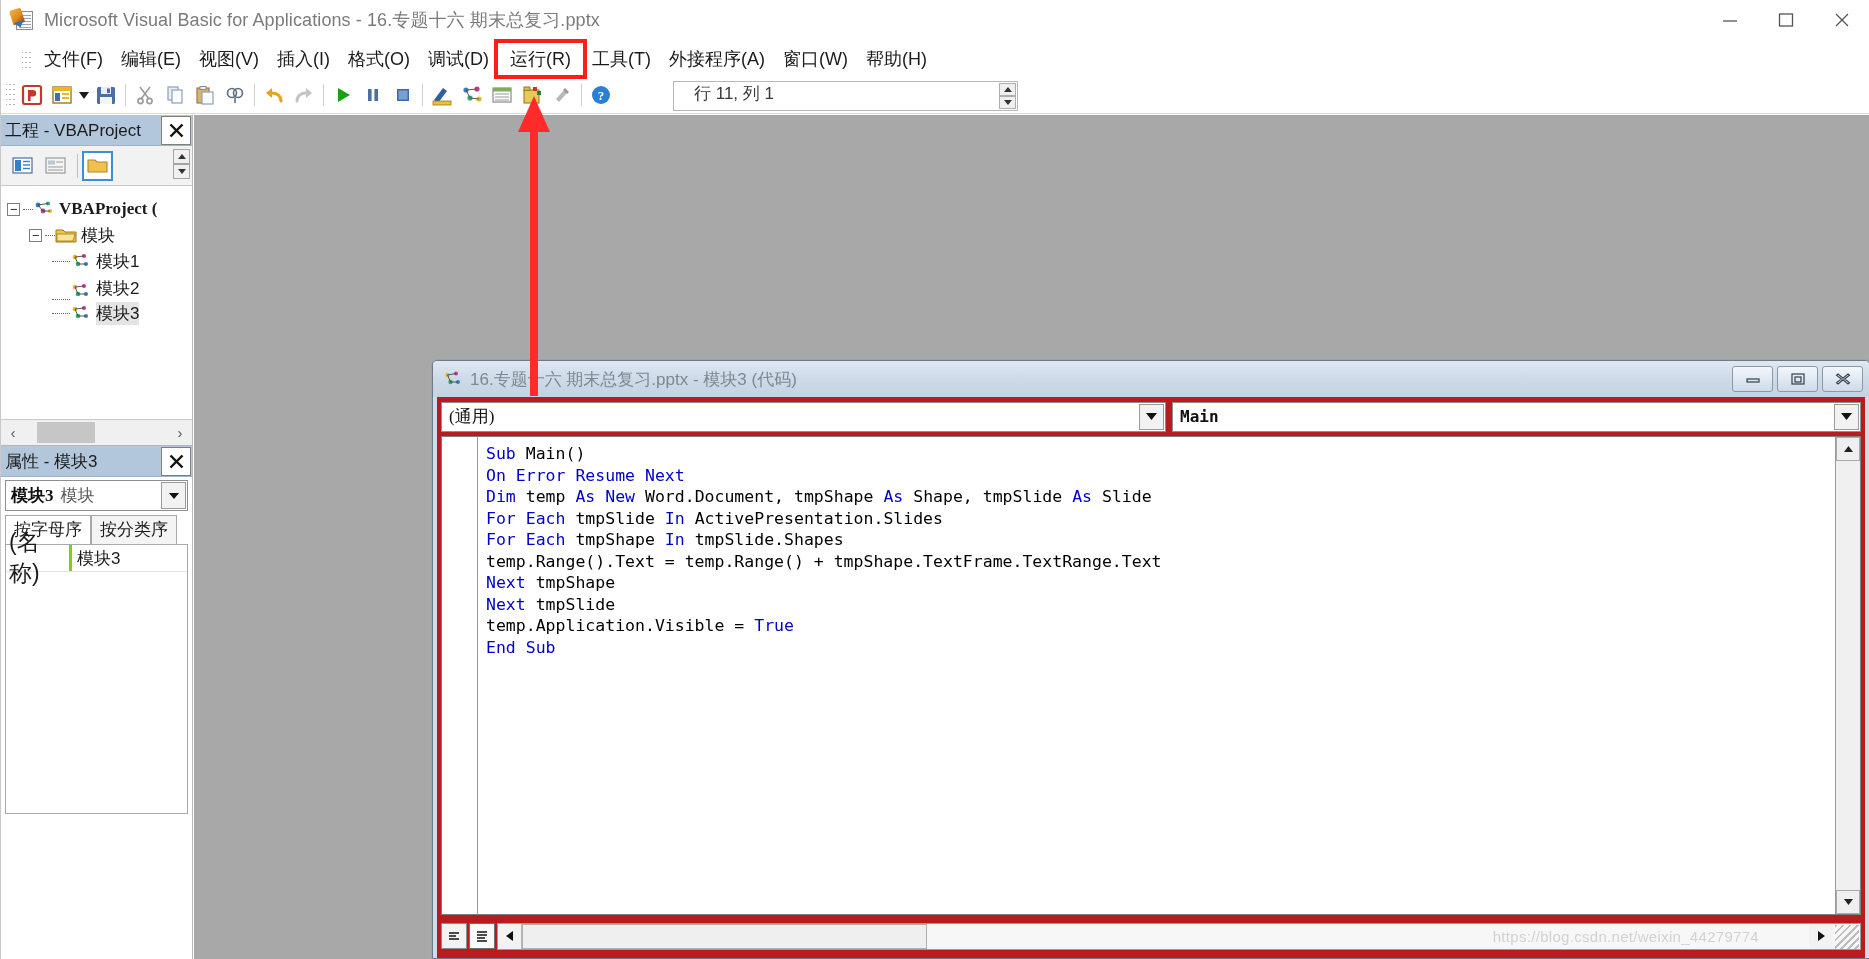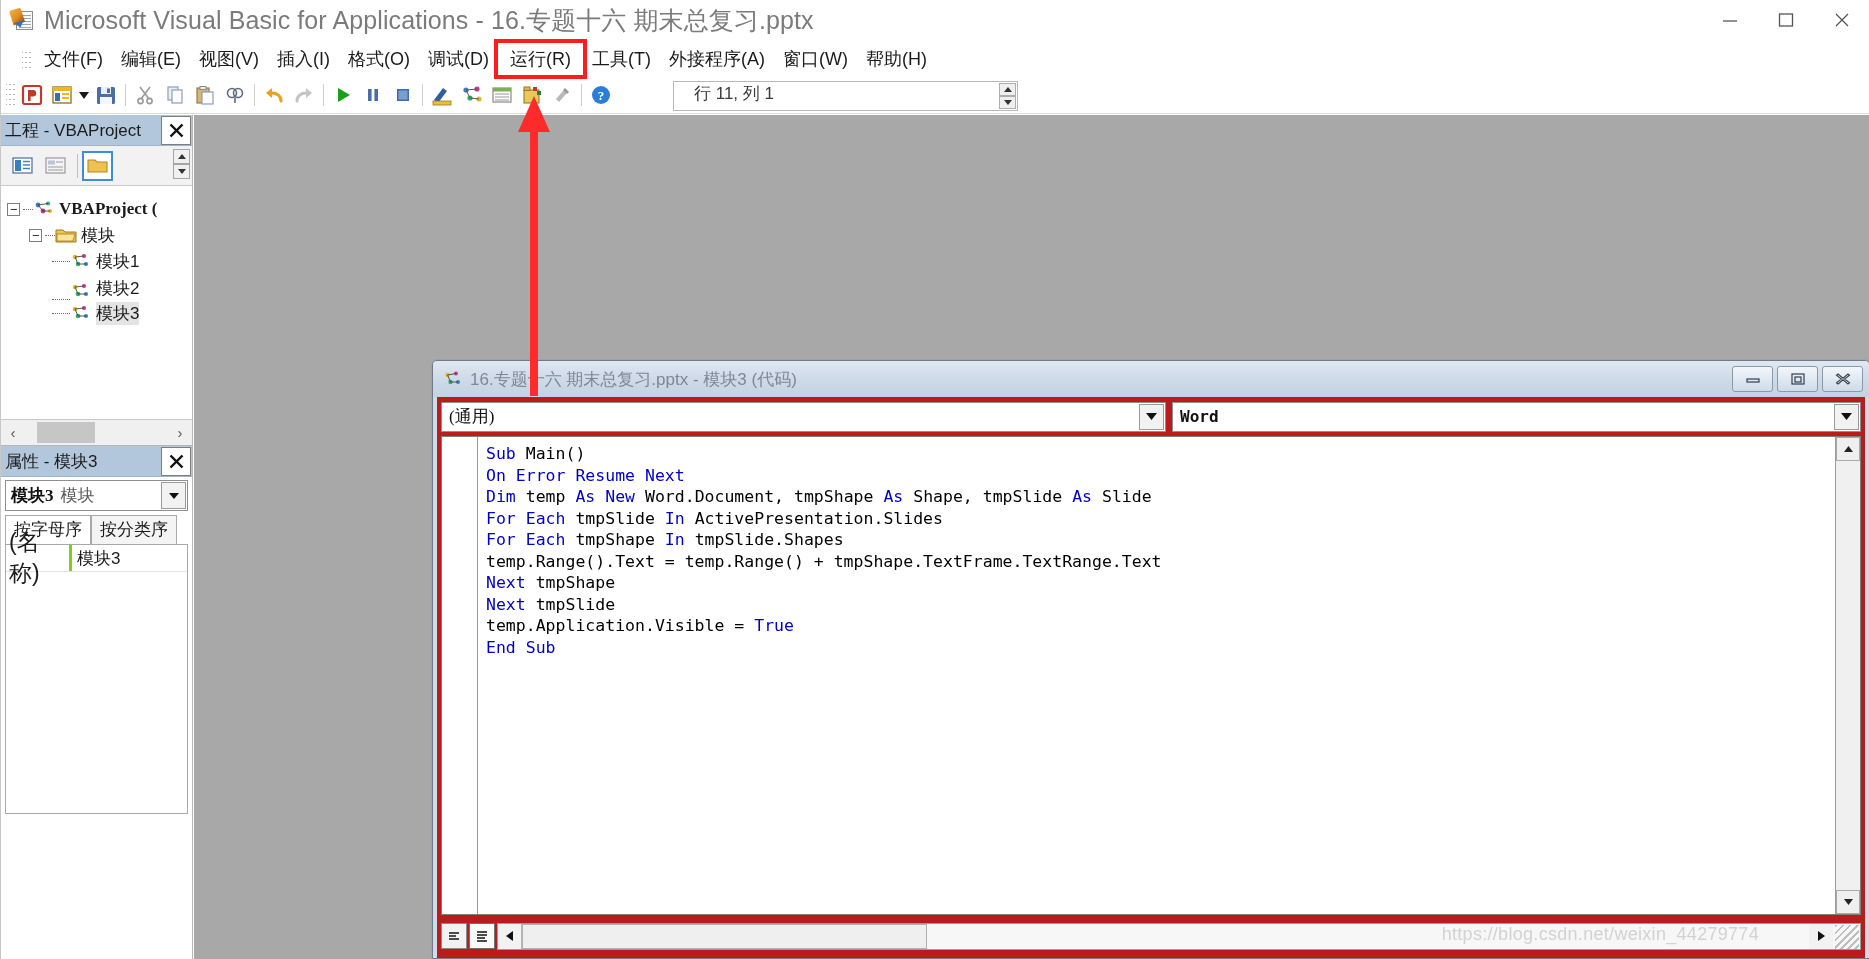--- a/index.html
+++ b/index.html
@@ -40,21 +40,21 @@
     background: linear-gradient(150deg,#f0b23c 0%, #e08b22 55%, #8a4a12 100%);
     transform: rotate(-18deg);
     border-radius: 2px 2px 0 0;
   }
   .ti-pen::after{
     content:""; position:absolute; left:1px; bottom:-4px;
     border-left:5px solid transparent; border-right:5px solid transparent;
     border-top:6px solid #3a6fb0;
   }
   .title-text {
-    font-size: 25px; color: #7b7b7b; letter-spacing: 0.1px;
+    font-size: 18px; color: #7b7b7b; letter-spacing: 0.1px;
     white-space: nowrap;
   }
   .win-ctrls { position: absolute; right: 0; top: 0; height: 40px; display: flex; }
   .win-btn {
     width: 56px; height: 40px; display: flex; align-items: center; justify-content: center;
     color: #4a4a4a;
   }
   .win-btn svg { display: block; }
 
   
@@ -272,21 +272,21 @@
   .cb-btn.active { background:#fafafa; border:1px solid #6f6f6f; }
   .cb-hscroll { flex:1; height:27px; background:#f7f7f7; border:1px solid #9b9b9b; display:flex; align-items:center; position:relative;}
   .cb-left-arrow{width:24px;height:25px;display:flex;align-items:center;justify-content:center;background:#f2f2f2;border-right:1px solid #b6b6b6;}
   .cb-thumb{width:405px;height:25px;background:#efefef;border:1px solid #b0b0b0;}
   .cb-right-arrow{position:absolute;right:27px;top:0;width:24px;height:25px;display:flex;align-items:center;justify-content:center;background:#f2f2f2;}
   .cb-grip{position:absolute;right:1px;top:1px;width:24px;height:24px;
     background: repeating-linear-gradient(135deg,#bdbdbd 0 2px,transparent 2px 5px);}
 
   .watermark {
     position:absolute; right: 110px; bottom: 14px;
-    font-size: 18px; color: #d2d2d2; white-space: nowrap; letter-spacing: .3px;
+    font-size: 15px; color: #d2d2d2; white-space: nowrap; letter-spacing: .3px;
   }
 
   
   .annot-arrow { position: absolute; left: 515px; top: 96px; width: 36px; height: 300px; z-index: 5;}
 </style>
 </head>
 <body>
 
 <div id="app">
 
@@ -698,21 +698,21 @@
       <div class="cw-combos">
         <div class="cw-combo left">
           <span class="cc-txt">(通用)</span>
           <span class="cc-arrow">
             <svg width="11" height="7" viewBox="0 0 11 7">
                 <polygon points="0,0 11,0 5.5,7" fill="#111"></polygon>
               </svg>
           </span>
         </div>
         <div class="cw-combo right">
-          <span class="cc-txt mono">Word</span>
+          <span class="cc-txt mono">Main</span>
           <span class="cc-arrow">
             <svg width="11" height="7" viewBox="0 0 11 7">
                 <polygon points="0,0 11,0 5.5,7" fill="#111"></polygon>
               </svg>
           </span>
         </div>
       </div>
 
       <div class="cw-editor-wrap">
         <div class="cw-margin"></div>

